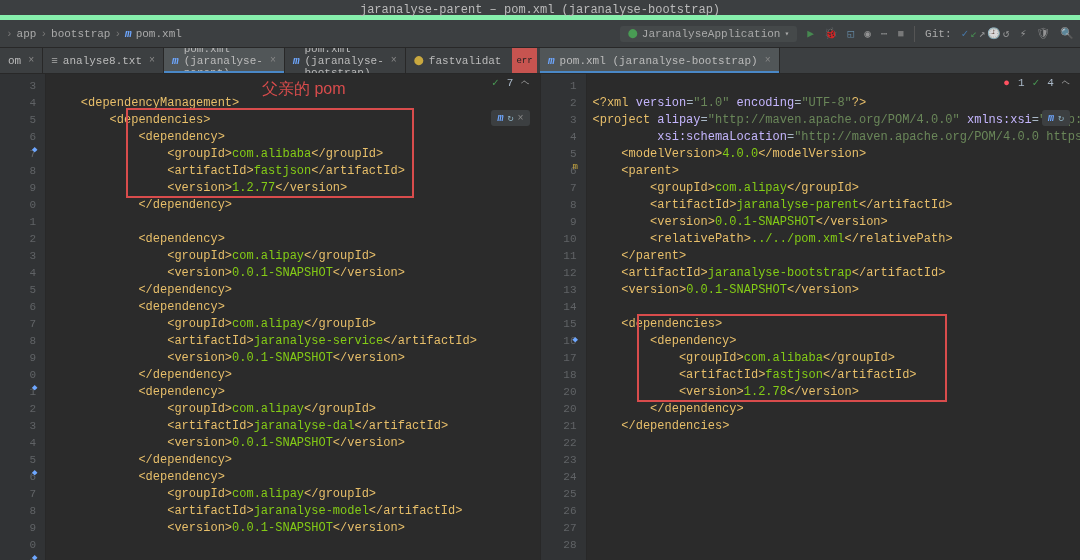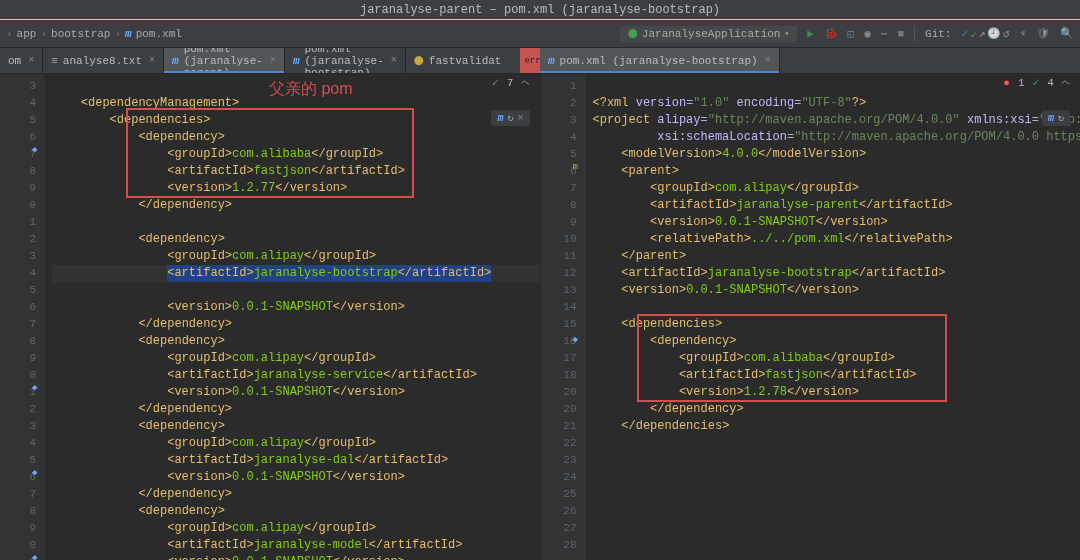--- a/index.html
+++ b/index.html
@@ -5,41 +5,41 @@
 * { margin: 0; padding: 0; box-sizing: border-box; }
 body {
   font-family: Menlo, Monaco, "Courier New", monospace;
   font-size: 12px;
   background: #2b2b2b;
   color: #a9b7c6;
   width: 1080px;
   height: 560px;
   overflow: hidden;
 }
-.title-bar { height: 20px; background: #3c3f41; color: #bbb; text-align: center; line-height: 20px; font-size: 12px; border-bottom: 1px solid #86efac; }
+.title-bar { height: 20px; background: #3c3f41; color: #bbb; text-align: center; line-height: 20px; font-size: 12px; border-bottom: 5px solid #86efac; }
 .nav-bar { height: 28px; background: #3c3f41; display: flex; align-items: center; padding: 0 6px; font-size: 11px; color: #aaa; border-bottom: 1px solid #282828; gap: 4px; }
 .chev { color: #777; }
 .nav-right { margin-left: auto; display: flex; align-items: center; gap: 10px; }
 .run-config { background: #45494a; padding: 2px 8px; border-radius: 3px; display: flex; align-items: center; gap: 4px; }
 .tri-dn { color: #aaa; font-size: 8px; }
 .icon { cursor: pointer; opacity: .8; }
 .play { color: #499c54; }
 .bug { color: #499c54; }
 .git { color: #aaa; }
 .nav-branch { display: flex; align-items: center; gap: 2px; }
 
 .tabs { height: 26px; background: #3c3f41; display: flex; align-items: stretch; font-size: 11px; border-bottom: 1px solid #282828; }
 .left-tabs, .right-tabs { display: flex; flex: 1; overflow: hidden; }
 .tab { display: flex; align-items: center; gap: 5px; padding: 0 8px; color: #bbb; border-right: 1px solid #282828; cursor: pointer; position: relative; }
 .tab.active { background: #515658; }
 .tab.underlined::after { content: ""; position: absolute; left: 0; right: 0; bottom: 0; height: 2px; background: #4a88c7; }
 .tab .x { color: #888; font-size: 10px; margin-left: 2px; }
 .m-icon { color: #6ea7ff; font-weight: bold; font-style: italic; font-size: 11px; }
 .txt-icon { color: #aaa; font-size: 11px; }
-.pill { font-size: 9px; padding: 16px 4px; border-radius: 2px; margin-left: 14px; color: #222; }
+.pill { font-size: 9px; padding: 16px 4px; border-radius: 2px; margin-left: 6px; color: #222; }
 .pill-red { background: #c75450; }
 
 .editors { display: flex; height: calc(100% - 74px); }
 .pane { position: relative; background: #2b2b2b; display: flex; overflow: hidden; }
 .pane.left { flex: 1; border-right: 1px solid #282828; }
 .pane.right { flex: 1; }
 .gutter { background: #313335; width: 36px; text-align: right; color: #606366; font-size: 11px; line-height: 17px; padding-top: 4px; user-select: none; flex-shrink: 0; position: relative; }
 .gutter2 { width: 10px; background: #313335; border-right: 1px solid #282828; position: relative; }
 .glyph { position: absolute; left: -4px; width: 14px; height: 14px; font-size: 9px; }
 .code { flex: 1; font-size: 12px; line-height: 17px; padding: 4px 0 0 6px; white-space: pre; position: relative; overflow: hidden; }
@@ -178,41 +178,40 @@
 <span>    <span class="tag">&lt;dependencyManagement&gt;</span></span>
 <span>        <span class="tag">&lt;dependencies&gt;</span></span>
 <span>            <span class="tag">&lt;dependency&gt;</span></span>
 <span>                <span class="tag">&lt;groupId&gt;</span><span class="content">com.alibaba</span><span class="tag">&lt;/groupId&gt;</span></span>
 <span>                <span class="tag">&lt;artifactId&gt;</span><span class="content">fastjson</span><span class="tag">&lt;/artifactId&gt;</span></span>
 <span>                <span class="tag">&lt;version&gt;</span><span class="content">1.2.77</span><span class="tag">&lt;/version&gt;</span></span>
 <span>            <span class="tag">&lt;/dependency&gt;</span></span>
 &nbsp;
 <span>            <span class="tag">&lt;dependency&gt;</span></span>
 <span>                <span class="tag">&lt;groupId&gt;</span><span class="content">com.alipay</span><span class="tag">&lt;/groupId&gt;</span></span>
-<span style="display:block;background:#323232">                <span class="hilite"><span class="tag">&lt;artifactId&gt;</span><span class="content">jaranalyse-bootstrap</span><span class="tag">&lt;/artifactId&gt;</span></span></span>
 <span>                <span class="tag">&lt;version&gt;</span><span class="content">0.0.1-SNAPSHOT</span><span class="tag">&lt;/version&gt;</span></span>
 <span>            <span class="tag">&lt;/dependency&gt;</span></span>
 <span>            <span class="tag">&lt;dependency&gt;</span></span>
 <span>                <span class="tag">&lt;groupId&gt;</span><span class="content">com.alipay</span><span class="tag">&lt;/groupId&gt;</span></span>
 <span>                <span class="tag">&lt;artifactId&gt;</span><span class="content">jaranalyse-service</span><span class="tag">&lt;/artifactId&gt;</span></span>
 <span>                <span class="tag">&lt;version&gt;</span><span class="content">0.0.1-SNAPSHOT</span><span class="tag">&lt;/version&gt;</span></span>
 <span>            <span class="tag">&lt;/dependency&gt;</span></span>
 <span>            <span class="tag">&lt;dependency&gt;</span></span>
 <span>                <span class="tag">&lt;groupId&gt;</span><span class="content">com.alipay</span><span class="tag">&lt;/groupId&gt;</span></span>
 <span>                <span class="tag">&lt;artifactId&gt;</span><span class="content">jaranalyse-dal</span><span class="tag">&lt;/artifactId&gt;</span></span>
 <span>                <span class="tag">&lt;version&gt;</span><span class="content">0.0.1-SNAPSHOT</span><span class="tag">&lt;/version&gt;</span></span>
 <span>            <span class="tag">&lt;/dependency&gt;</span></span>
 <span>            <span class="tag">&lt;dependency&gt;</span></span>
 <span>                <span class="tag">&lt;groupId&gt;</span><span class="content">com.alipay</span><span class="tag">&lt;/groupId&gt;</span></span>
 <span>                <span class="tag">&lt;artifactId&gt;</span><span class="content">jaranalyse-model</span><span class="tag">&lt;/artifactId&gt;</span></span>
 <span>                <span class="tag">&lt;version&gt;</span><span class="content">0.0.1-SNAPSHOT</span><span class="tag">&lt;/version&gt;</span></span>
 
 
       <div class="annot-red" style="top:34px;left:80px;width:288px;height:90px"></div>
-      <div class="label-red" style="top:6px;left:223px">父亲的 pom</div>
+      <div class="label-red" style="top:6px;left:216px">父亲的 pom</div>
     </div>
     <div class="top-ind">
       <span class="chk">✓</span>
         <span>7</span>
         <span class="tri-dn">ヘ</span>
     </div>
     <div class="mg-chip">
         <span class="m-blue">m</span>
         <span>↻</span>
         <span class="x">×</span>

